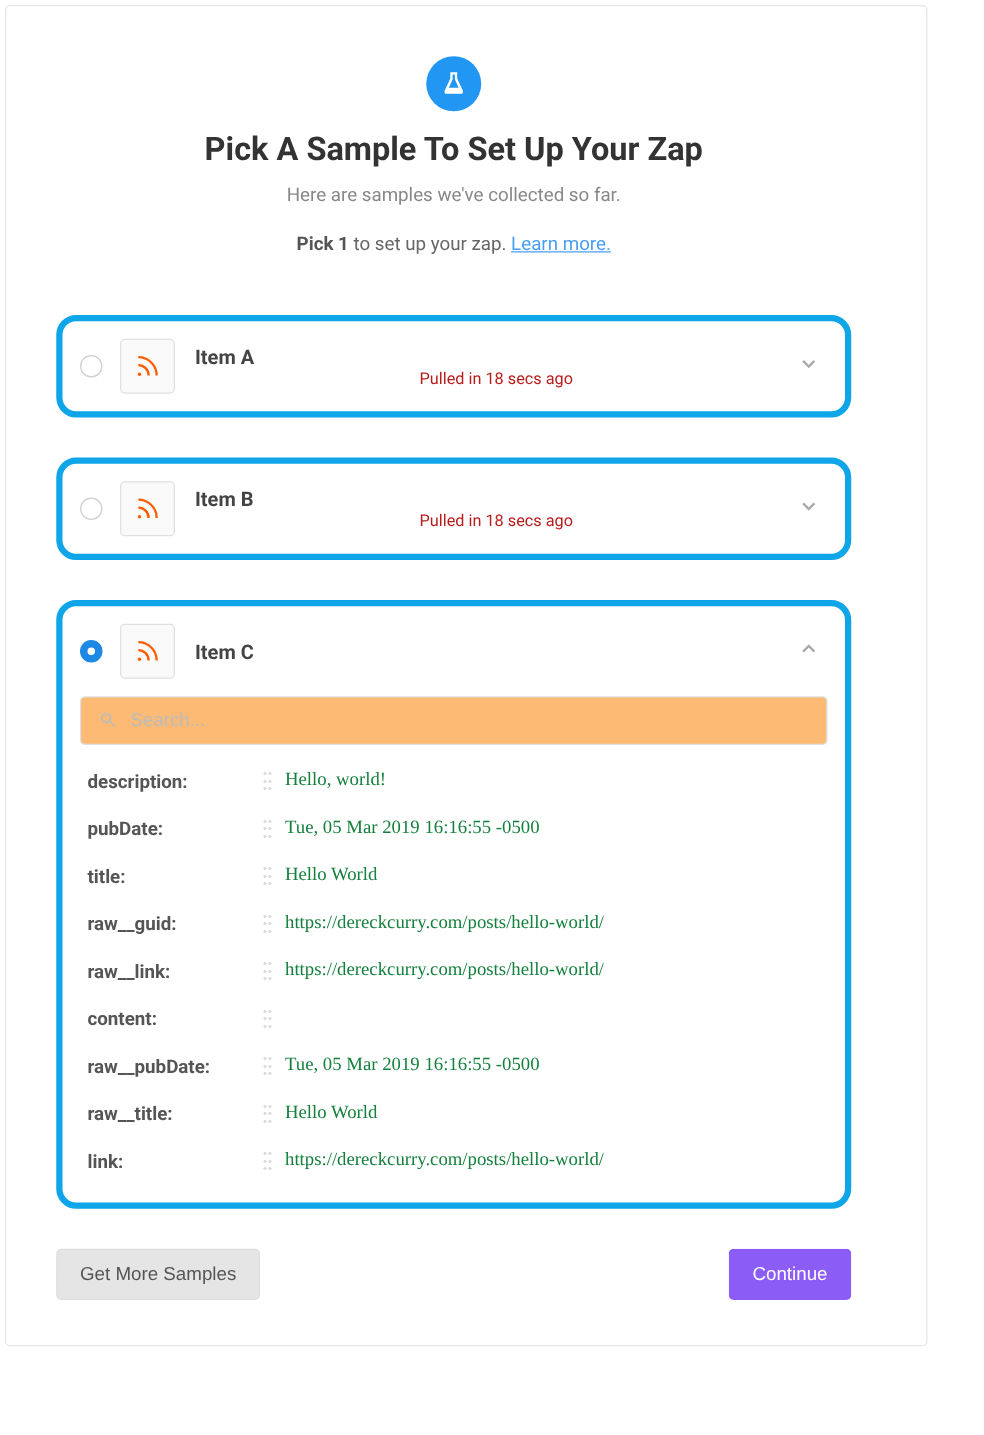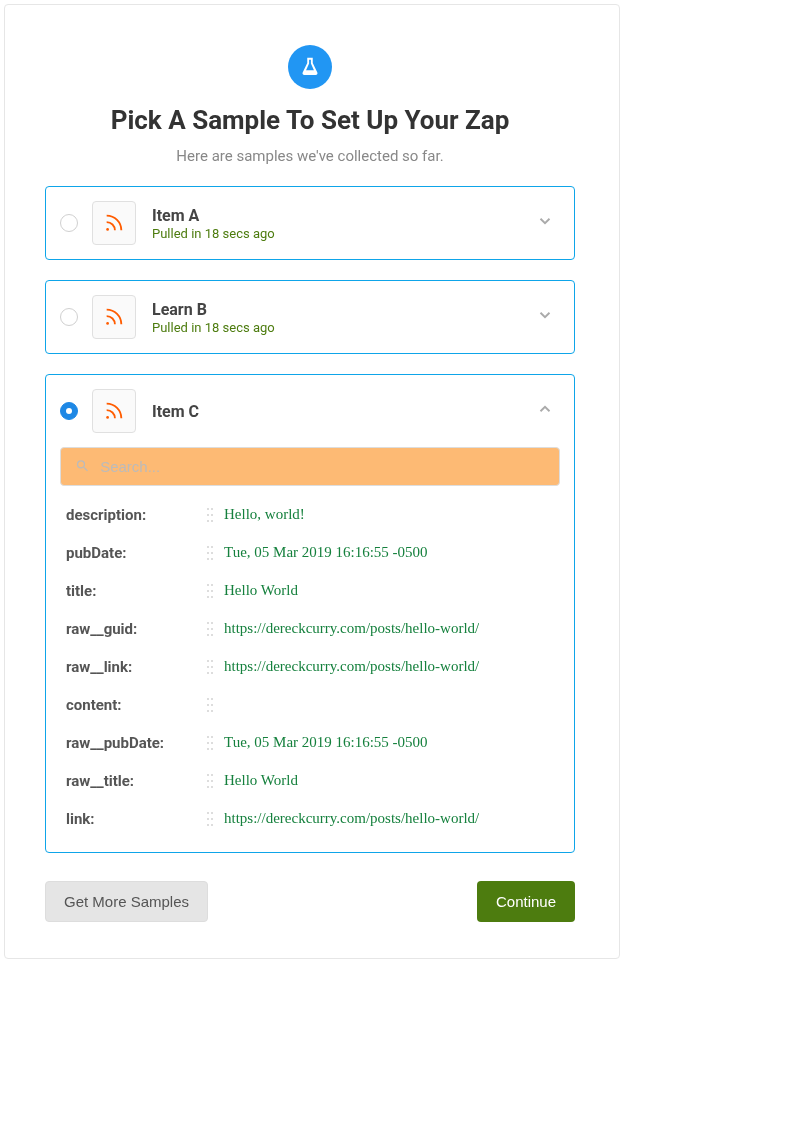--- a/index.html
+++ b/index.html
@@ -3,24 +3,24 @@
   <meta charset="utf-8">
   <style>
     * { box-sizing: border-box; margin: 0; padding: 0; }
     body {
       font-family: -apple-system, BlinkMacSystemFont, "Segoe UI", Roboto, "Helvetica Neue", Arial, sans-serif;
       background: #fff;
       color: #333;
       padding: 4px;
     }
     .card {
-      width: 616px;
+      width: 738px;
       border: 1px solid #e6e6e6;
       border-radius: 4px;
-      padding: 40px 44px 36px 40px;
+      padding: 40px 60px 36px 40px;
     }
     .header-icon {
       width: 44px;
       height: 44px;
       background: #2196F3;
       border-radius: 50%;
       margin: 0 auto 16px auto;
       display: flex;
       align-items: center;
       justify-content: center;
@@ -41,23 +41,23 @@
     }
     .instruction {
       text-align: center;
       font-size: 15px;
       color: #666;
       margin-bottom: 48px;
     }
     .instruction .bold { font-weight: 700; color: #555; }
     .instruction a { color: #499df3; text-decoration: underline; }
     .sample-item {
-      border: 1px solid #0ea5e9;
-      border-radius: 4px;
-      margin-bottom: 20px;
+      border: 5px solid #0ea5e9;
+      border-radius: 16px;
+      margin-bottom: 32px;
       background: #fff;
     }
     .sample-header {
       display: flex;
       align-items: center;
       padding: 14px 20px 14px 14px;
       cursor: pointer;
     }
     .radio {
       width: 18px;
@@ -95,22 +95,23 @@
     }
     .app-icon svg { stroke: #ff5c00; fill: none; }
     .sample-info { flex: 1; }
     .sample-name {
       font-weight: 700;
       font-size: 16px;
       color: #444;
     }
     .sample-meta {
       font-size: 13px;
-      color: #4d7c0f;
+      color: #b91c1c;
       margin-top: 1px;
+      text-align: center;
     }
     .chevron {
       color: #aaa;
       flex-shrink: 0;
     }
     .sample-body {
       padding: 0 14px 14px 14px;
     }
     .search-box {
       border: 1px solid #ddd;
@@ -181,38 +182,41 @@
       font-size: 15px;
       cursor: pointer;
       border: 1px solid transparent;
     }
     .btn-secondary {
       background: #e5e5e5;
       border-color: #ddd;
       color: #555;
     }
     .btn-primary {
-      background: #4d7c0f;
+      background: #8b5cf6;
       color: #fff;
       font-weight: 500;
     }
   </style>
 </head>
 <body>
 
 <div class="card">
 
   <div class="header-icon">
     <svg width="22" height="22" viewBox="0 0 24 24">
         <path d="M9 2v5.5L4 18c-.6 1.3.4 2.8 1.8 2.8h12.4c1.4 0 2.4-1.5 1.8-2.8L15 7.5V2H9zm2 2h2v4.2l3.3 7.3H7.7L11 8.2V4z"></path>
       </svg>
   </div>
 
   <h1 class="page-title">Pick A Sample To Set Up Your Zap</h1>
   <p class="subtitle">Here are samples we've collected so far.</p>
+  <p class="instruction">
+    <span class="bold">Pick 1</span><span> to set up your zap. </span><a href="#">Learn more.</a>
+  </p>
 
   <div class="sample-item">
     <div class="sample-header">
       <div class="radio"></div>
       <div class="app-icon">
         <svg width="22" height="22" viewBox="0 0 24 24" stroke-width="2">
             <path d="M4 11a9 9 0 0 1 9 9"></path>
             <path d="M4 4a16 16 0 0 1 16 16"></path>
             <circle cx="5" cy="19" r="1.5" fill="#ff5c00" stroke="none"></circle>
           </svg>
@@ -233,21 +237,21 @@
     <div class="sample-header">
       <div class="radio"></div>
       <div class="app-icon">
         <svg width="22" height="22" viewBox="0 0 24 24" stroke-width="2">
             <path d="M4 11a9 9 0 0 1 9 9"></path>
             <path d="M4 4a16 16 0 0 1 16 16"></path>
             <circle cx="5" cy="19" r="1.5" fill="#ff5c00" stroke="none"></circle>
           </svg>
       </div>
       <div class="sample-info">
-        <div class="sample-name">Learn B</div>
+        <div class="sample-name">Item B</div>
         <div class="sample-meta">Pulled in 18 secs ago</div>
       </div>
       <div class="chevron">
         <svg width="18" height="18" viewBox="0 0 24 24" fill="none" stroke="currentColor" stroke-width="2.5">
             <polyline points="6 9 12 15 18 9"></polyline>
           </svg>
       </div>
     </div>
   </div>
 

